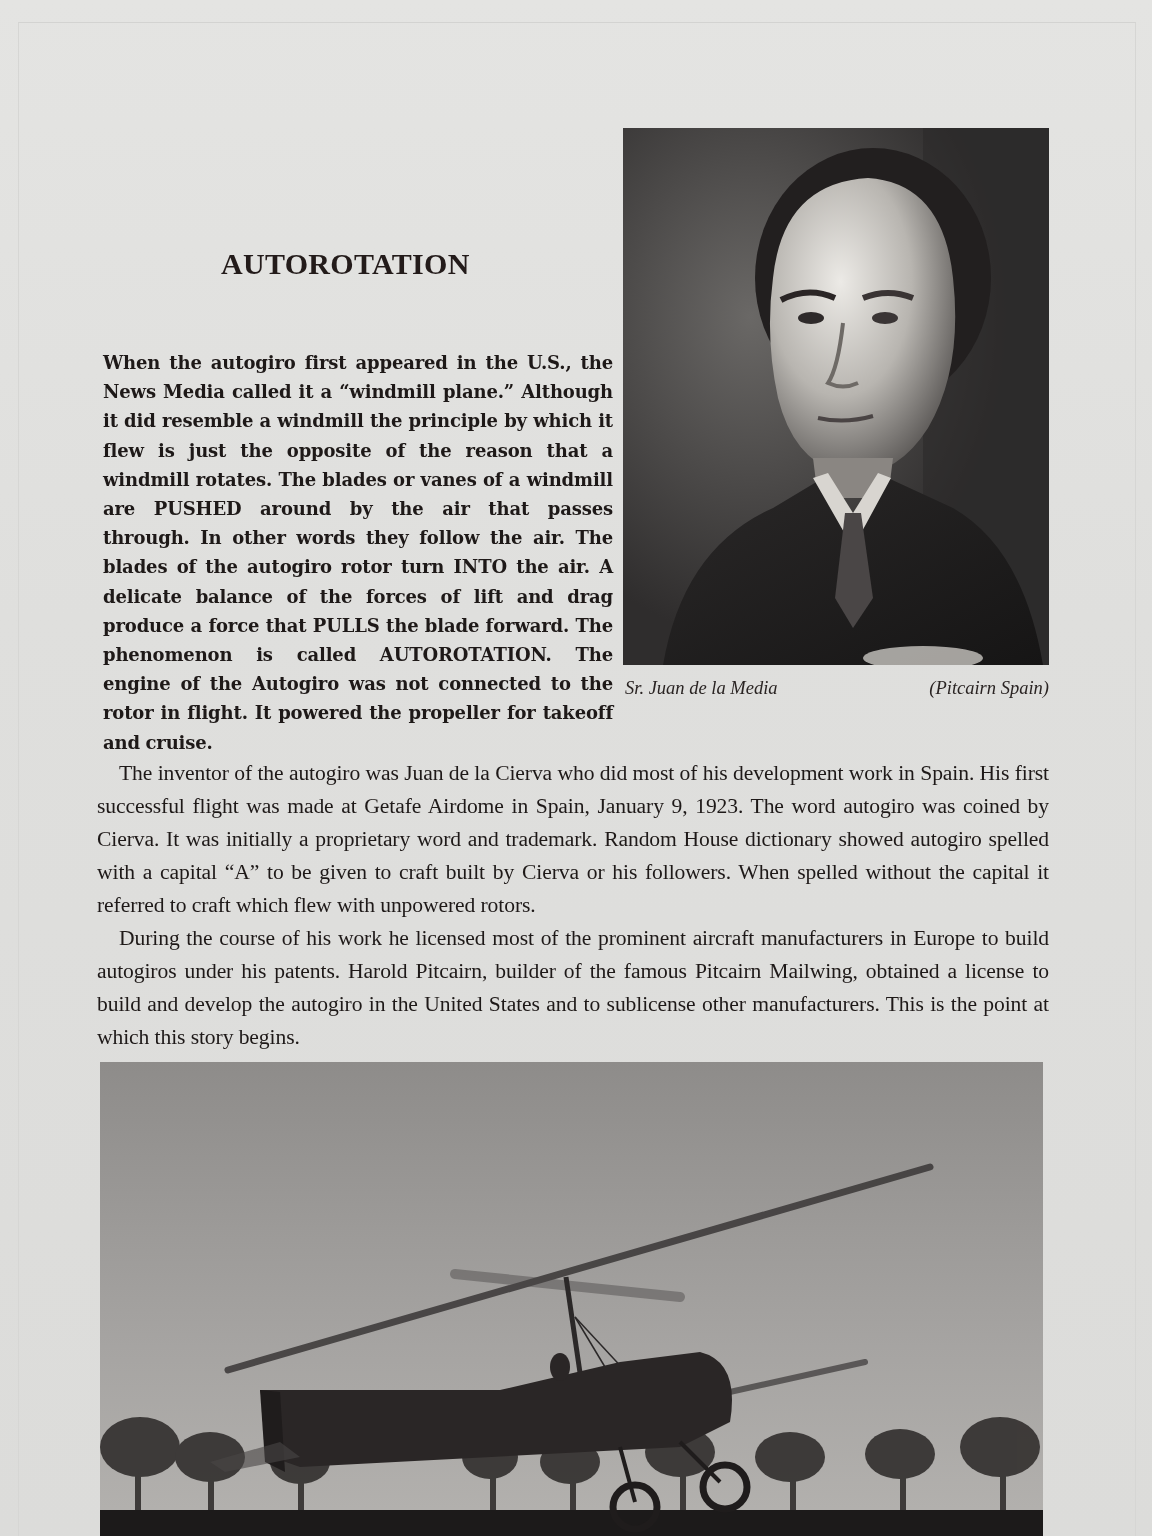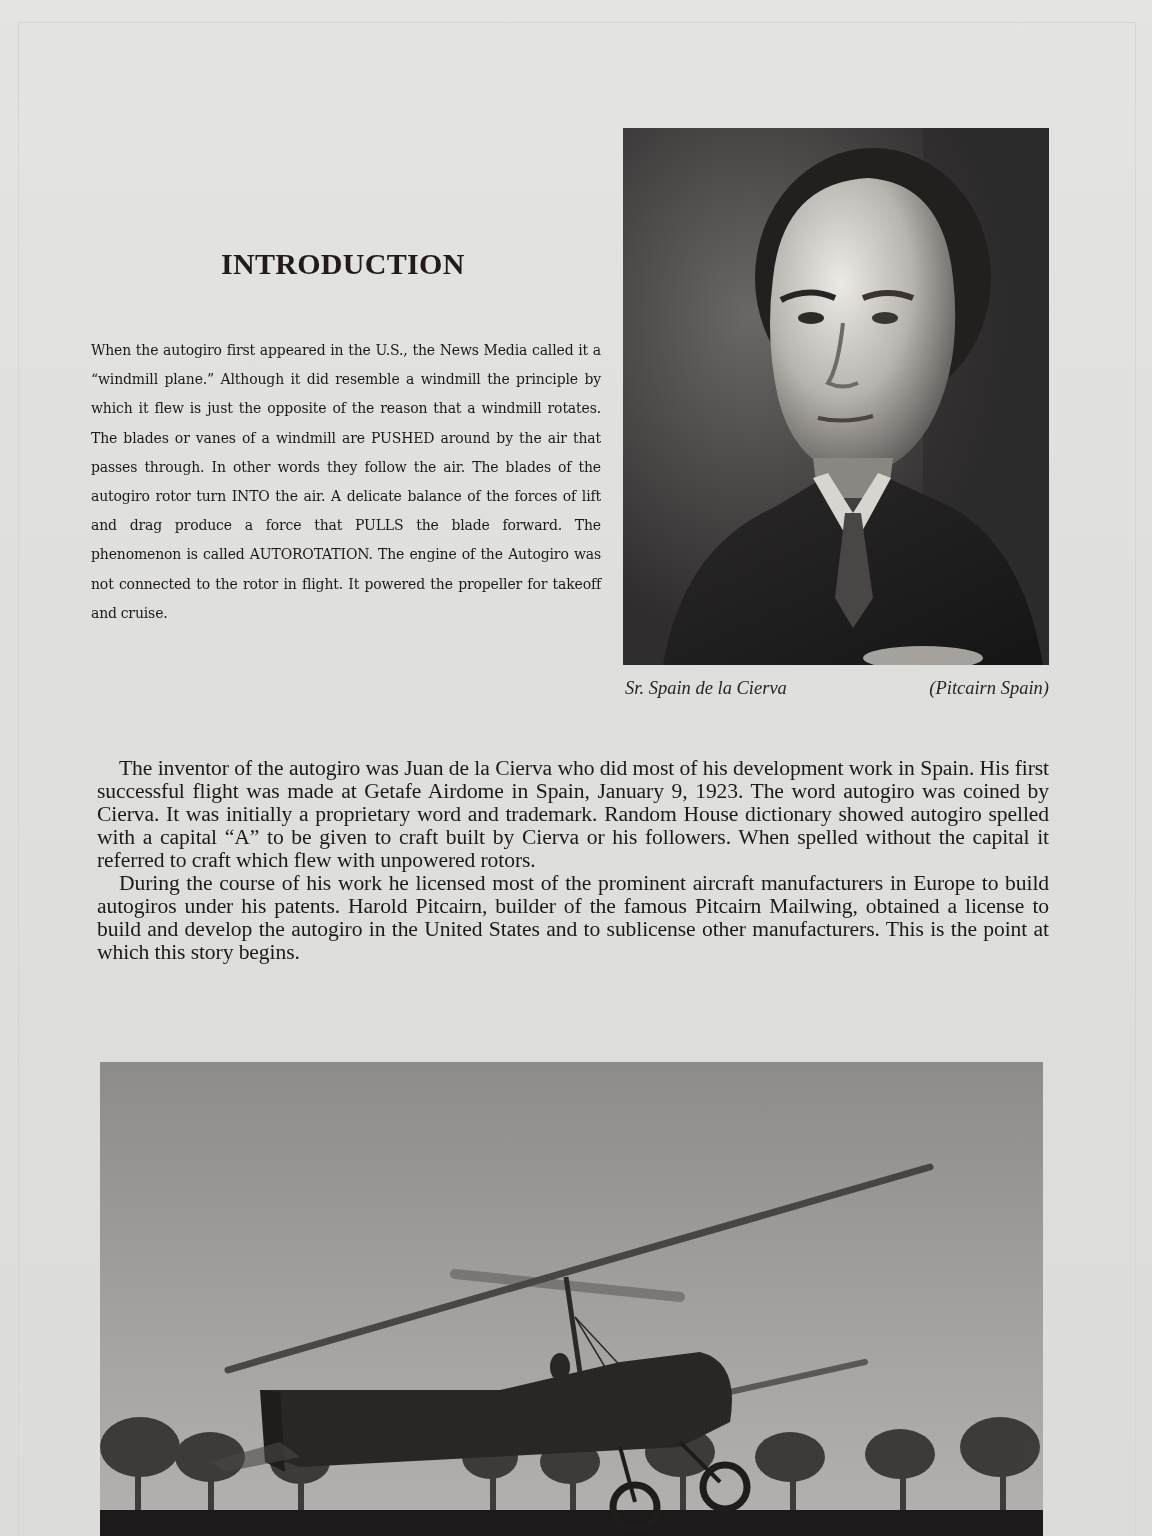--- a/index.html
+++ b/index.html
@@ -39,27 +39,28 @@
       letter-spacing: 0.3px;
       color: #231b1a;
       margin: 0;
     }
     .col-text {
       position: absolute;
       left: 91px;
       top: 336px;
       width: 510px;
       font-family: "DejaVu Serif", serif;
-      font-size: 14px;
+      font-size: 18px;
       line-height: 29.2px;
       text-align: justify;
       color: #1e1918;
       letter-spacing: -0.15px;
       word-spacing: -0.5px;
-      margin: 0;
+      margin: 12px;
+      font-weight: bold;
     }
     .portrait {
       position: absolute;
       left: 623px;
       top: 128px;
       width: 426px;
       height: 537px;
       background: #3a3838;
       overflow: hidden;
     }
@@ -76,21 +77,21 @@
       display: flex;
       justify-content: space-between;
     }
     .full-text {
       position: absolute;
       left: 97px;
       top: 757px;
       width: 952px;
       font-family: "Liberation Serif", serif;
       font-size: 21.6px;
-      line-height: 23px;
+      line-height: 33px;
       text-align: justify;
       color: #1e1918;
       letter-spacing: -0.1px;
     }
     .full-text p {
       margin: 0;
       text-indent: 22px;
     }
     .photo2 {
       position: absolute;
@@ -102,21 +103,21 @@
       overflow: hidden;
     }
     .photo2 svg { display: block; }
   </style>
 </head>
 <body>
 
 <div class="page">
   <div class="page-edge"></div>
 
-  <h1 class="heading">INTRODUCTION</h1>
+  <h1 class="heading">AUTOROTATION</h1>
 
   <p class="col-text">When the autogiro first appeared in the U.S., the News Media called it a “windmill plane.” Although it did resemble a windmill the principle by which it flew is just the opposite of the reason that a windmill rotates. The blades or vanes of a windmill are PUSHED around by the air that passes through. In other words they follow the air. The blades of the autogiro rotor turn INTO the air. A delicate balance of the forces of lift and drag produce a force that PULLS the blade forward. The phenomenon is called AUTOROTATION. The engine of the Autogiro was not connected to the rotor in flight.  It powered the propeller for takeoff and cruise.</p>
 
   <div class="portrait">
     <svg width="426" height="537" viewBox="0 0 426 537">
       <defs>
         <radialGradient id="bgGlow" cx="0.3" cy="0.35" r="0.6">
           <stop offset="0" stop-color="#6a6866"></stop>
           <stop offset="1" stop-color="#2f2d2d"></stop>
         </radialGradient>
@@ -152,21 +153,21 @@
       <path d="M40 537 Q60 420 150 380 L200 350 L230 420 L265 350 L330 380 Q400 420 420 537 Z" fill="url(#suitG)"></path>
 
       <path d="M190 350 L230 420 L268 350 L255 345 L230 385 L205 345 Z" fill="#d8d5d0"></path>
       <path d="M222 385 L238 385 L250 470 L230 500 L212 470 Z" fill="#4a4646"></path>
 
       <ellipse cx="300" cy="530" rx="60" ry="12" fill="#c8c5c0" opacity="0.8"></ellipse>
     </svg>
   </div>
 
   <div class="caption">
-    <span>Sr. Spain de la Cierva</span>
+    <span>Sr. Juan de la Media</span>
     <span>(Pitcairn Spain)</span>
   </div>
 
   <div class="full-text">
     <p>The inventor of the autogiro was Juan de la Cierva who did most of his development work in Spain. His first successful flight was made at Getafe Airdome in Spain, January 9, 1923. The word autogiro was coined by Cierva. It was initially a proprietary word and trademark. Random House dictionary showed autogiro spelled with a capital “A” to be given to craft built by Cierva or his followers. When spelled without the capital it referred to craft which flew with unpowered rotors.</p>
     <p>During the course of his work he licensed most of the prominent aircraft manufacturers in Europe to build autogiros under his patents. Harold Pitcairn, builder of the famous Pitcairn Mailwing, obtained a license to build and develop the autogiro in the United States and to sublicense other manufacturers. This is the point at which this story begins.</p>
   </div>
 
   <div class="photo2">
     <svg width="943" height="474" viewBox="0 0 943 474">

